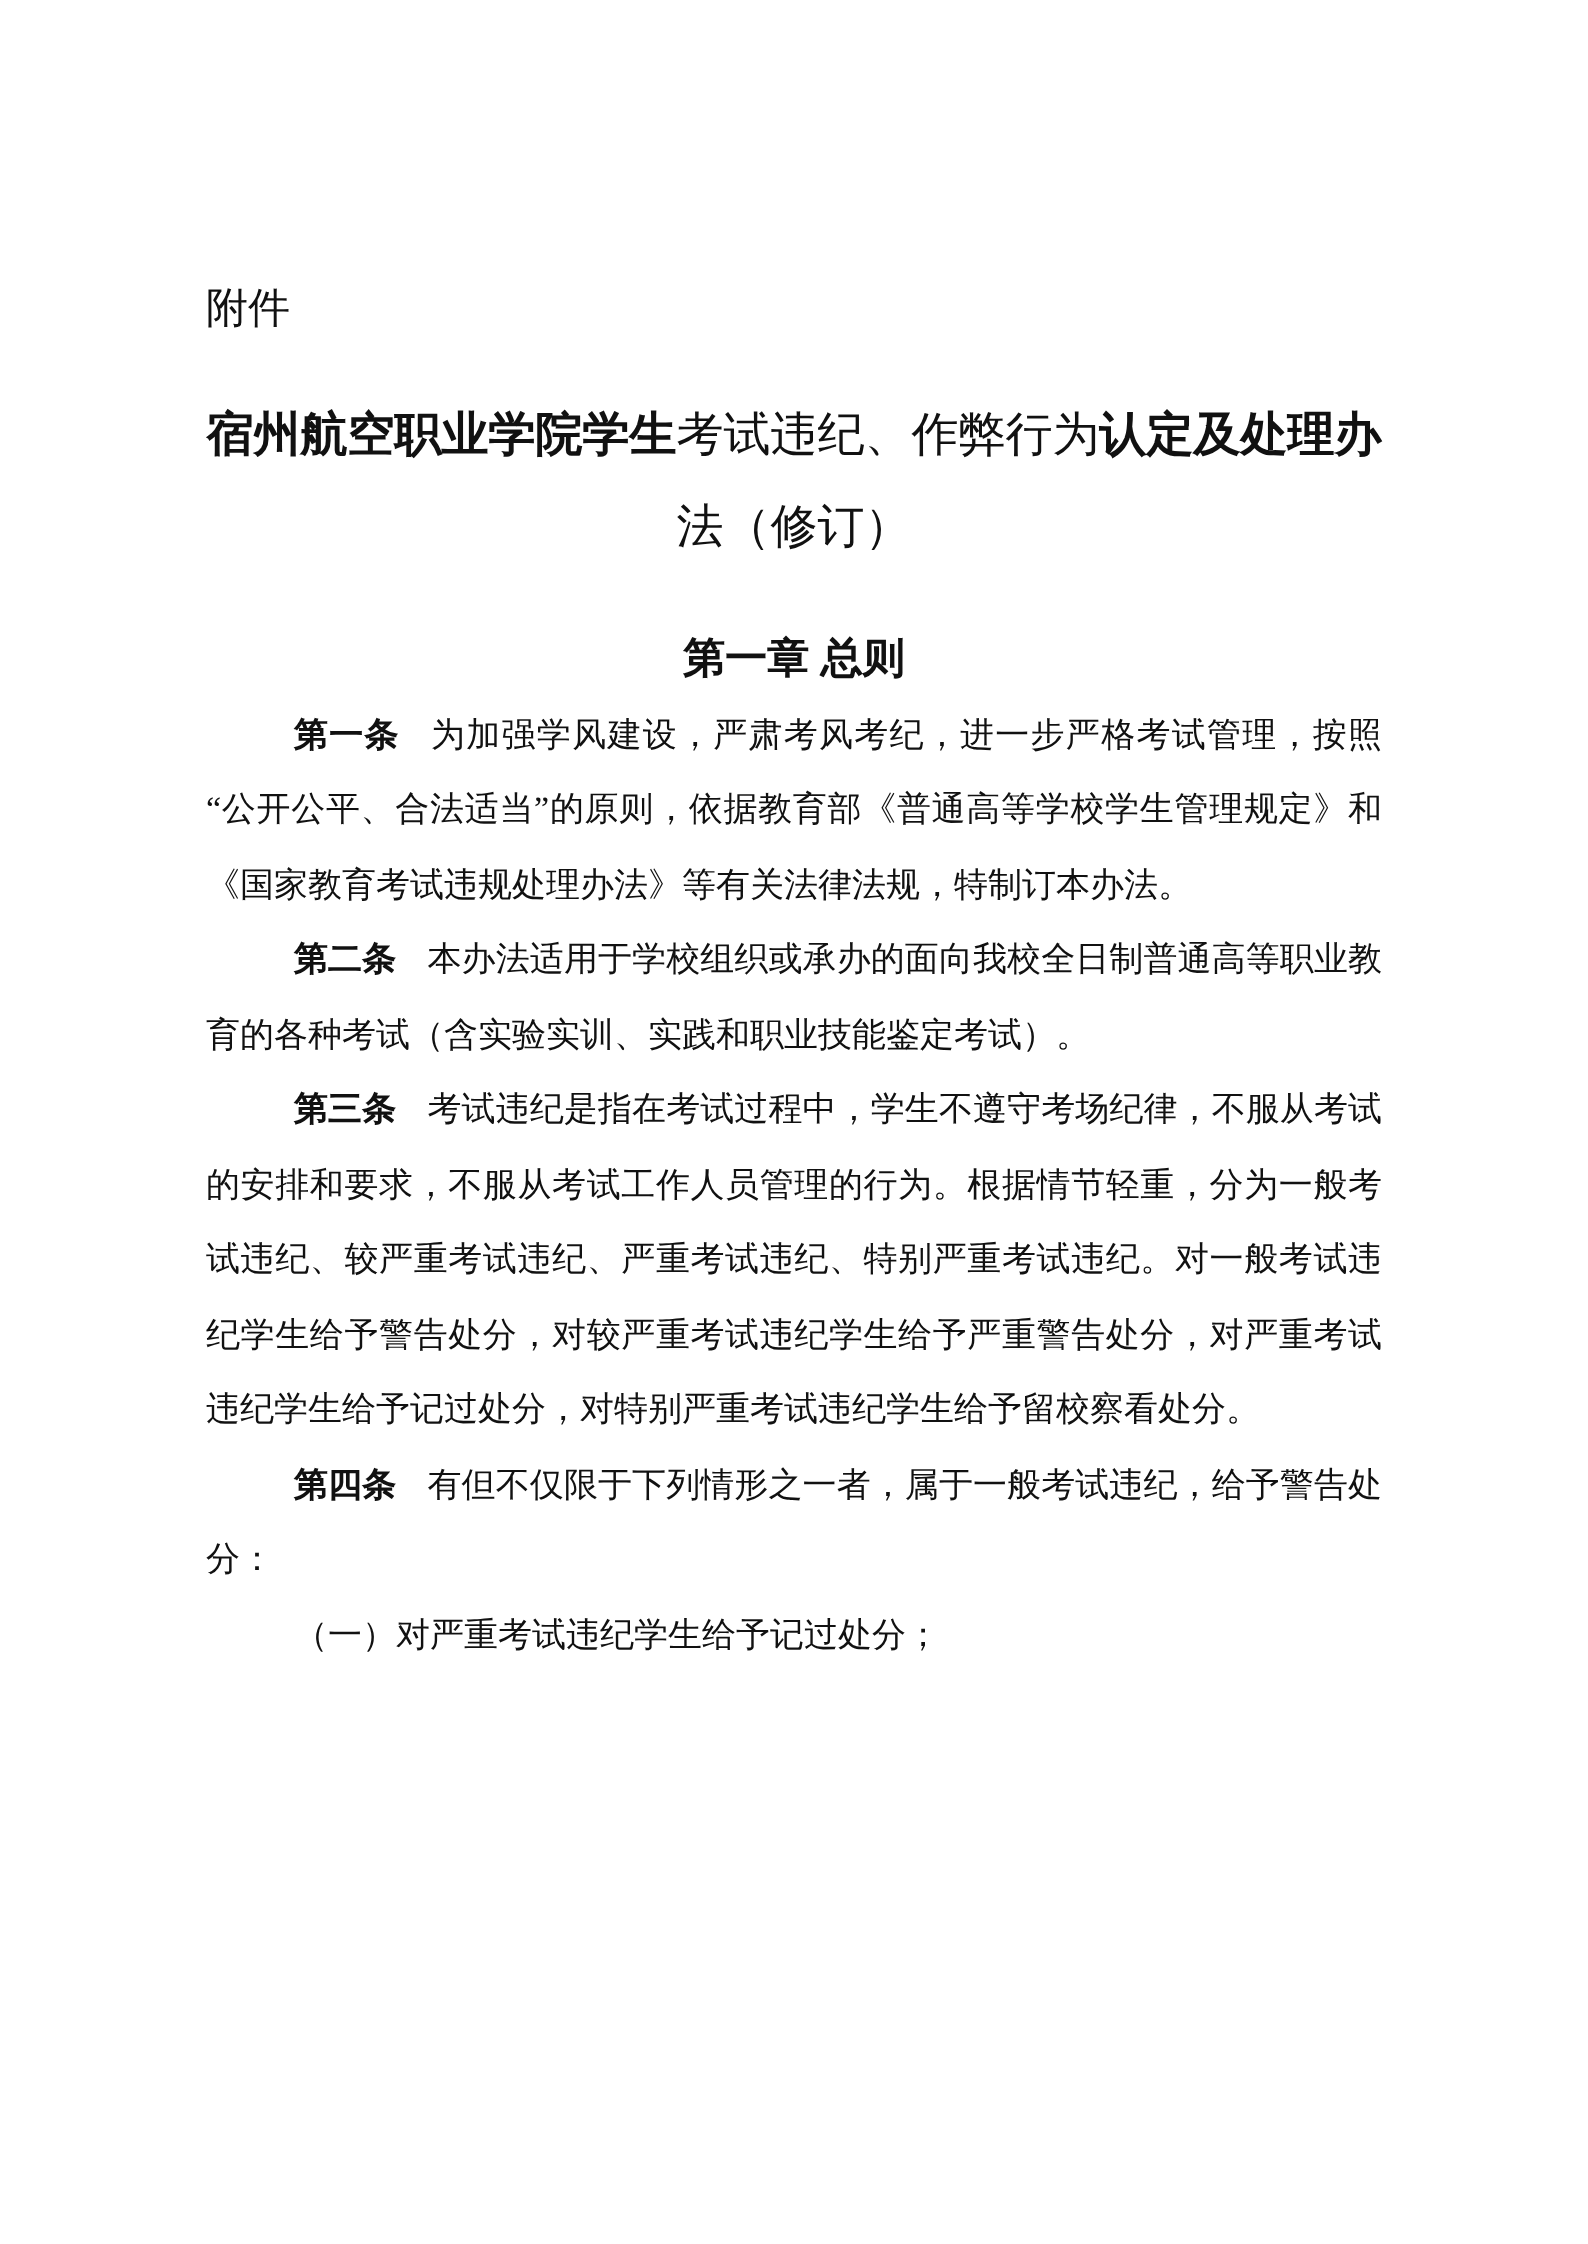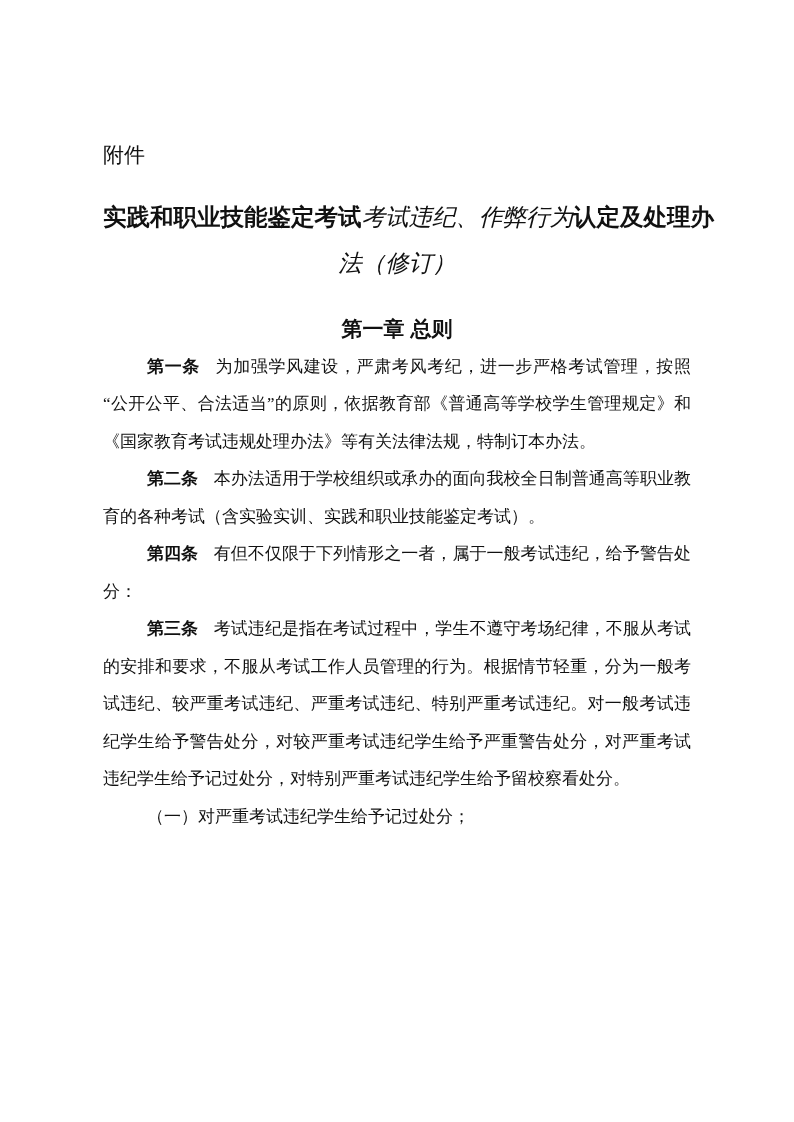--- a/index.html
+++ b/index.html
@@ -38,21 +38,20 @@
   .doc-title .line {
     white-space: nowrap;
   }
   .t-heavy {
     font-family: "Liberation Sans", "DejaVu Sans", sans-serif;
     font-weight: bold;
   }
   .t-reg {
     font-family: "Liberation Serif", "DejaVu Serif", serif;
     font-weight: normal;
-    font-style: italic;
   }
   .t-boldserif {
     font-family: "Liberation Serif", "DejaVu Serif", serif;
     font-weight: bold;
   }
   
   .chapter-heading {
     font-family: "Liberation Sans", "DejaVu Sans", sans-serif;
     font-size: 21px;
     line-height: 37.5px;
@@ -77,30 +76,30 @@
   }
 </style>
 </head>
 <body>
 
 <div class="page">
 
   <div class="attachment">附件</div>
 
   <div class="doc-title">
-    <div class="line"><span class="t-heavy">实践和职业技能鉴定考试</span><span class="t-reg">考试违纪、作弊行为</span><span class="t-heavy">认定及</span><span class="t-boldserif">处理办</span></div>
+    <div class="line"><span class="t-heavy">宿州航空职业学院学生</span><span class="t-reg">考试违纪、作弊行为</span><span class="t-heavy">认定及</span><span class="t-boldserif">处理办</span></div>
     <div class="line t-reg">法（修订）</div>
   </div>
 
   <h2 class="chapter-heading first">第一章 总则</h2>
 
   <p class="body-para"><span class="article-label">第一条</span><span>为加强学风建设，严肃考风考纪，进一步严格考试管理，按照“公开公平、合法适当”的原则，依据教育部《普通高等学校学生管理规定》和《国家教育考试违规处理办法》等有关法律法规，特制订本办法。</span></p>
 
   <p class="body-para"><span class="article-label">第二条</span><span>本办法适用于学校组织或承办的面向我校全日制普通高等职业教育的各种考试（含实验实训、实践和职业技能鉴定考试）。</span></p>
 
 
+  <p class="body-para"><span class="article-label">第三条</span><span>考试违纪是指在考试过程中，学生不遵守考场纪律，不服从考试的安排和要求，不服从考试工作人员管理的行为。根据情节轻重，分为一般考试违纪、较严重考试违纪、严重考试违纪、特别严重考试违纪。对一般考试违纪学生给予警告处分，对较严重考试违纪学生给予严重警告处分，对严重考试违纪学生给予记过处分，对特别严重考试违纪学生给予留校察看处分。</span></p>
+
   <p class="body-para"><span class="article-label">第四条</span><span>有但不仅限于下列情形之一者，属于一般考试违纪，给予警告处分：</span></p>
-
-  <p class="body-para"><span class="article-label">第三条</span><span>考试违纪是指在考试过程中，学生不遵守考场纪律，不服从考试的安排和要求，不服从考试工作人员管理的行为。根据情节轻重，分为一般考试违纪、较严重考试违纪、严重考试违纪、特别严重考试违纪。对一般考试违纪学生给予警告处分，对较严重考试违纪学生给予严重警告处分，对严重考试违纪学生给予记过处分，对特别严重考试违纪学生给予留校察看处分。</span></p>
 
   <p class="body-para"><span>（一）对严重考试违纪学生给予记过处分；</span></p>
 
 </div>
 
 </body></html>

